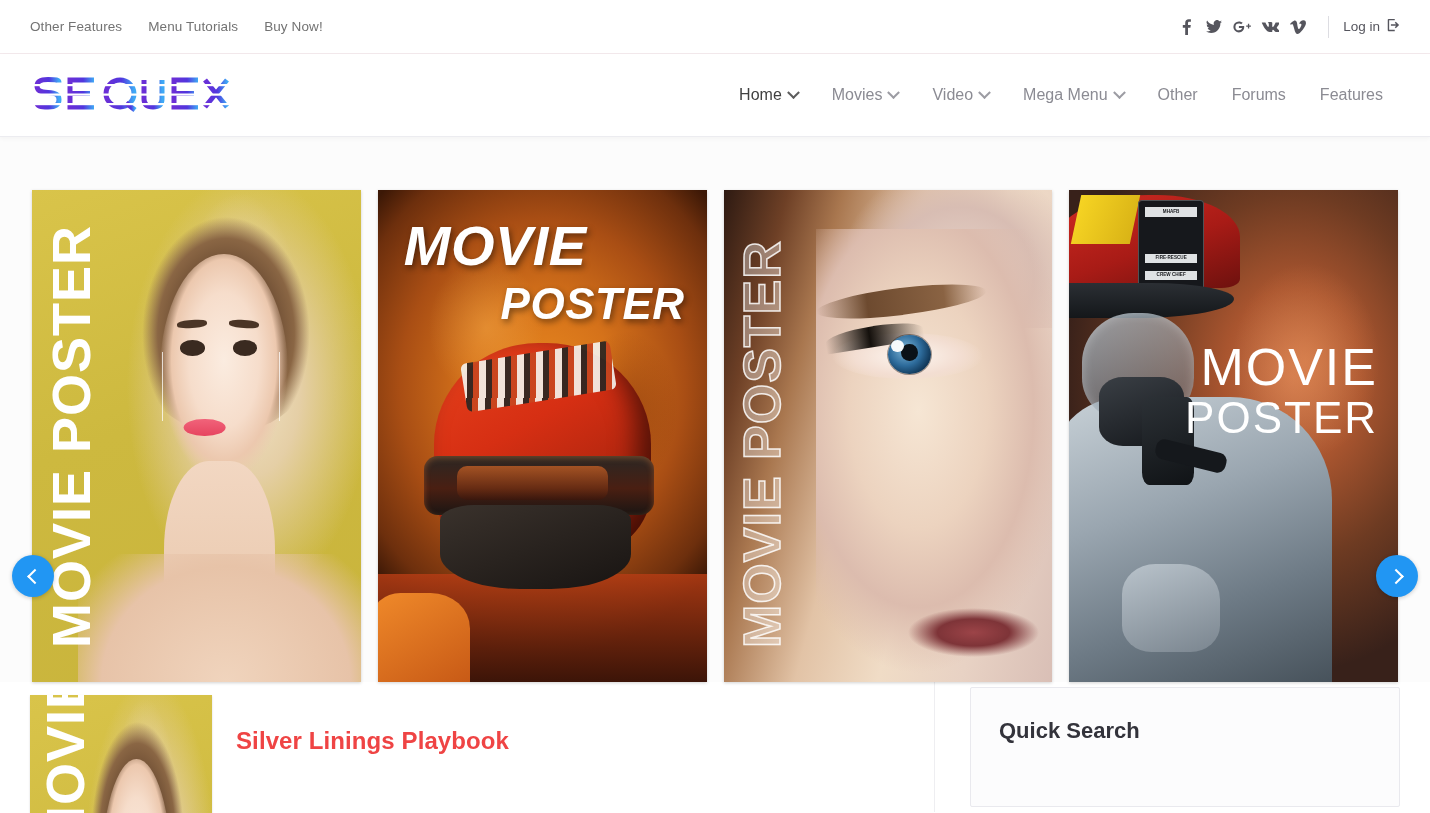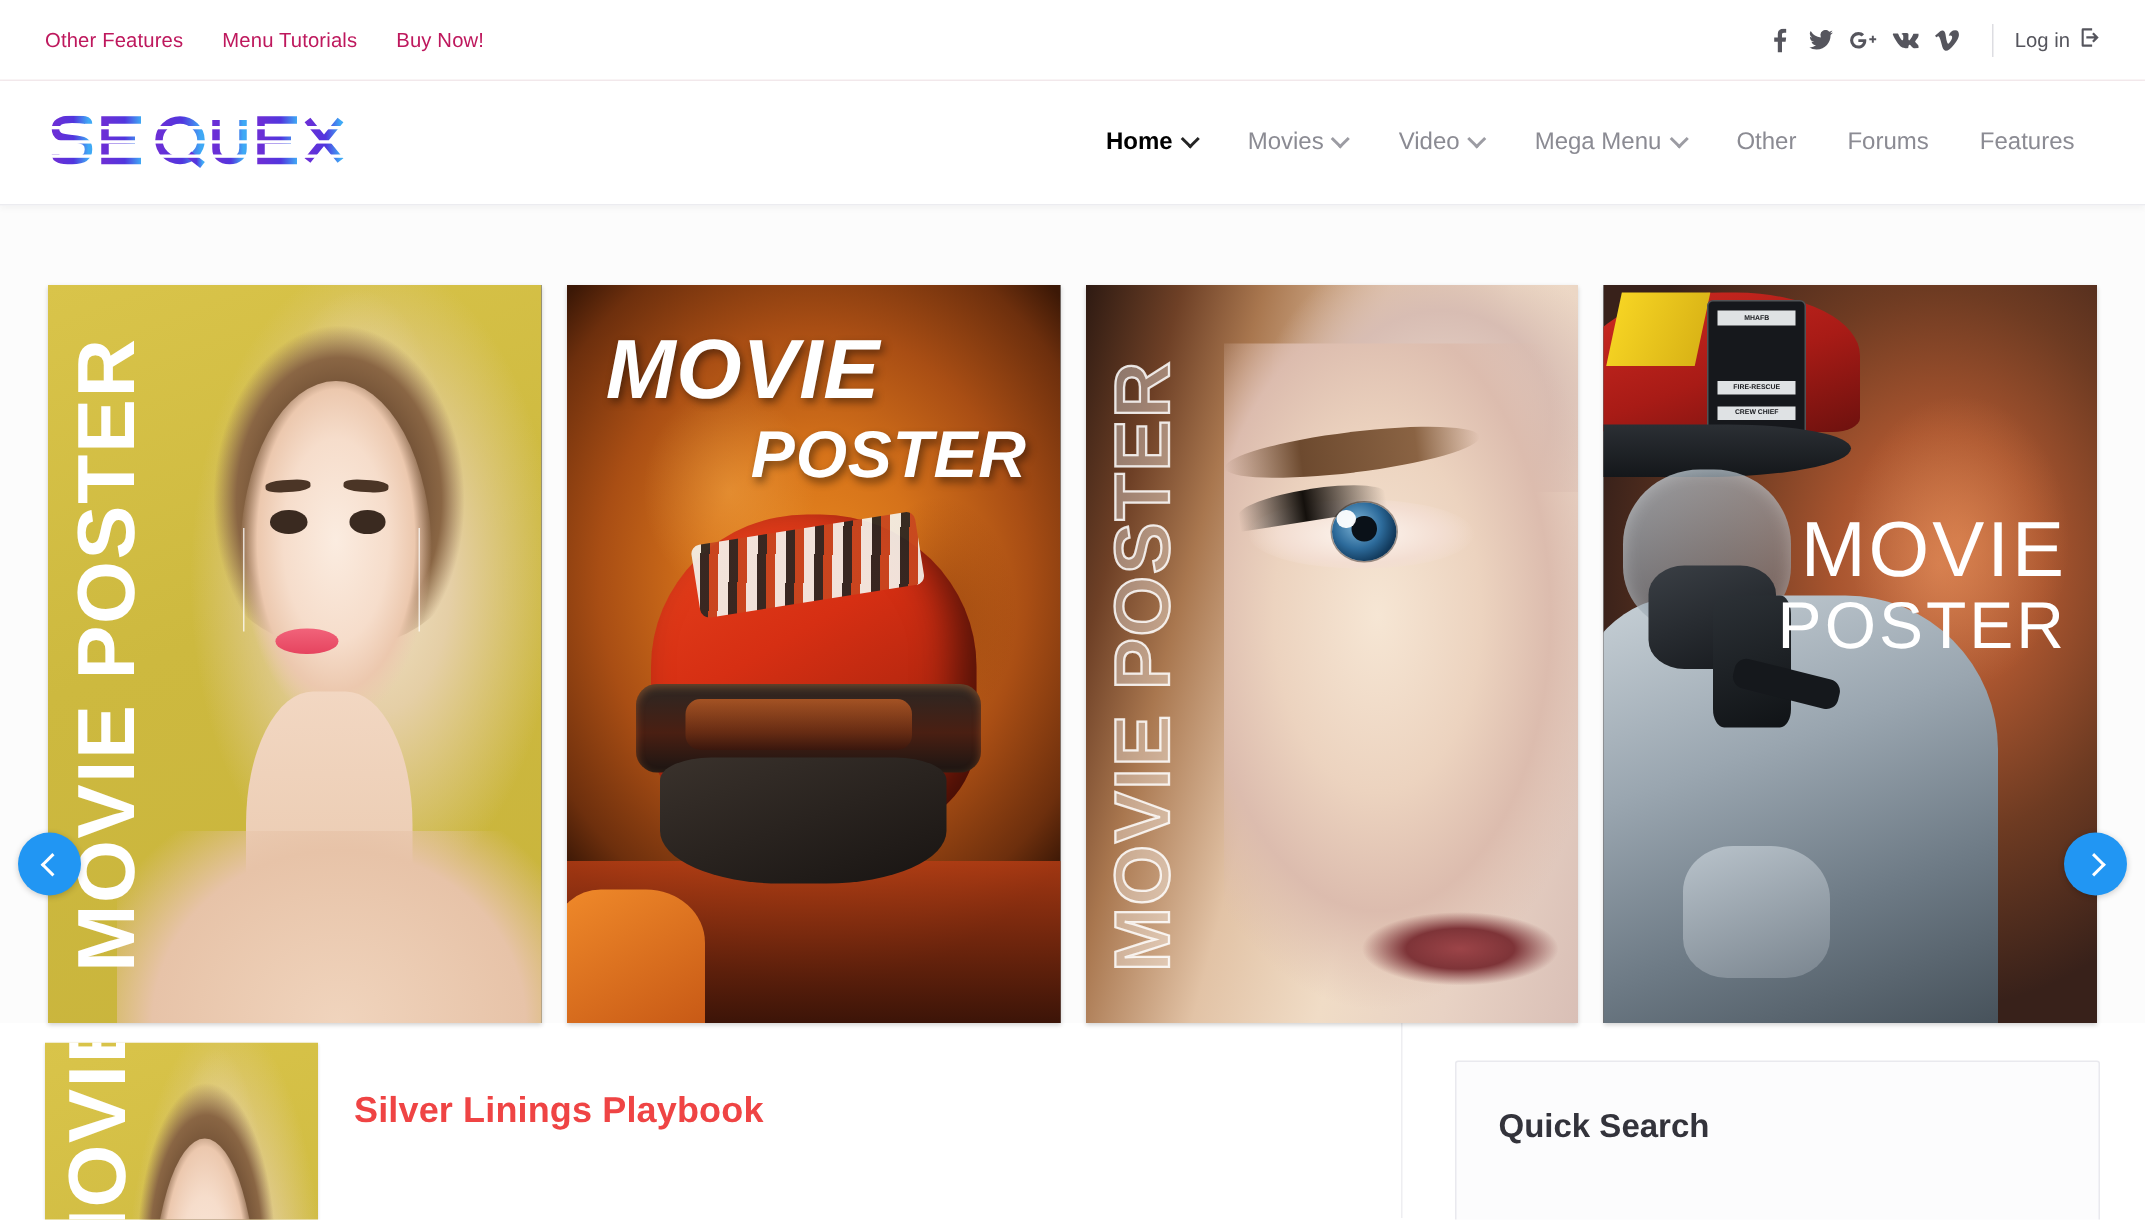--- a/index.html
+++ b/index.html
@@ -19,21 +19,21 @@
     width: 100%;
     display: flex;
     align-items: center;
     background: #ffffff;
     border-bottom: 1px solid #f3e9ec;
     padding: 0 30px;
   }
   .topbar-left { display: flex; align-items: center; gap: 26px; }
   .topbar-link {
     font-size: 13.5px;
-    color: #be185d;
+    color: #737373;
     text-decoration: none;
     letter-spacing: .1px;
     cursor: pointer;
   }
   .topbar-right {
     margin-left: auto;
     display: flex;
     align-items: center;
     gap: 0px;
   }
@@ -90,21 +90,21 @@
     display: flex;
     align-items: center;
     gap: 7px;
     font-size: 16px;
     color: #8b8b93;
     text-decoration: none;
     padding: 0 17px;
     cursor: pointer;
     white-space: nowrap;
   }
-  .navitem.active { color: #000000; font-weight: bold; }
+  .navitem.active { color: #404040; }
   .navitem .chev {
     display: inline-block;
     width: 9px; height: 9px;
     border-right: 2px solid currentColor;
     border-bottom: 2px solid currentColor;
     transform: rotate(45deg) translate(-2px,-2px);
     opacity: .85;
   }
 
   
@@ -348,21 +348,21 @@
   .movie-title {
     font-size: 24px;
     font-weight: 700;
     color: #ef4444;
     margin-top: 32px;
     letter-spacing: .1px;
     cursor: pointer;
   }
   .lower-side {
     flex: 1;
-    padding-top: 25px;
+    padding-top: 5px;
     padding-left: 35px;
   }
   .card {
     border: 1px solid #e9e9ee;
     background: #fcfcfd;
     border-radius: 2px;
     padding: 30px 28px;
     height: 120px;
   }
   .card-title {

